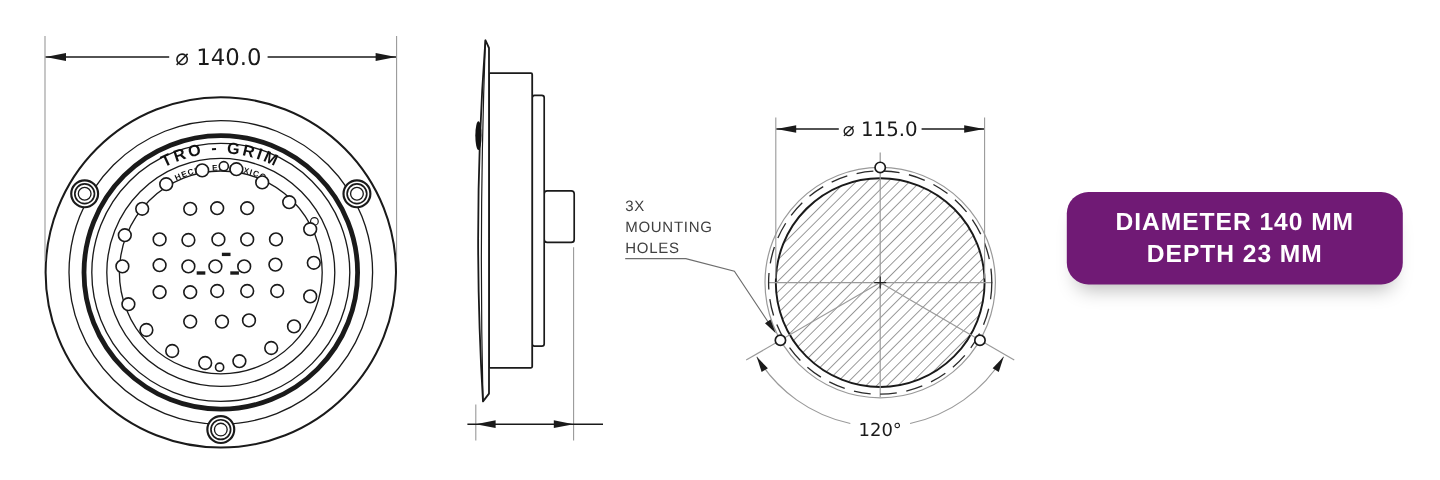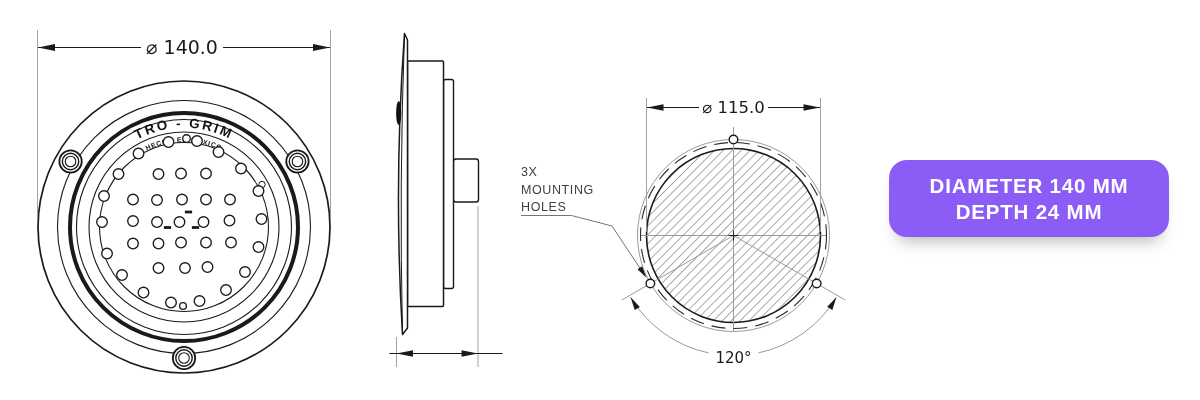--- a/index.html
+++ b/index.html
@@ -191,18 +191,18 @@
     <g>
       <text class="callout" x="521" y="176">3X</text>
       <text class="callout" x="521" y="193.5">MOUNTING</text>
       <text class="callout" x="521" y="211">HOLES</text>
       <polyline class="leader" points="521,215.5 571.5,215.5 612,226 644.5,275"></polyline>
       <polygon class="arrow" points="646.5,277.7 637.5,269.3 642.1,266.2"></polygon>
     </g>
   </g>
 </svg>
 
-<div class="badge" style="background: #8b5cf6; color: rgb(255, 255, 255);">
+<div class="badge" style="background: #701a75; color: rgb(255, 255, 255);">
   <div>DIAMETER 140 MM</div>
-  <div>DEPTH 24 MM</div>
+  <div>DEPTH 23 MM</div>
 </div>
 
 </div>
 
 </body></html>

